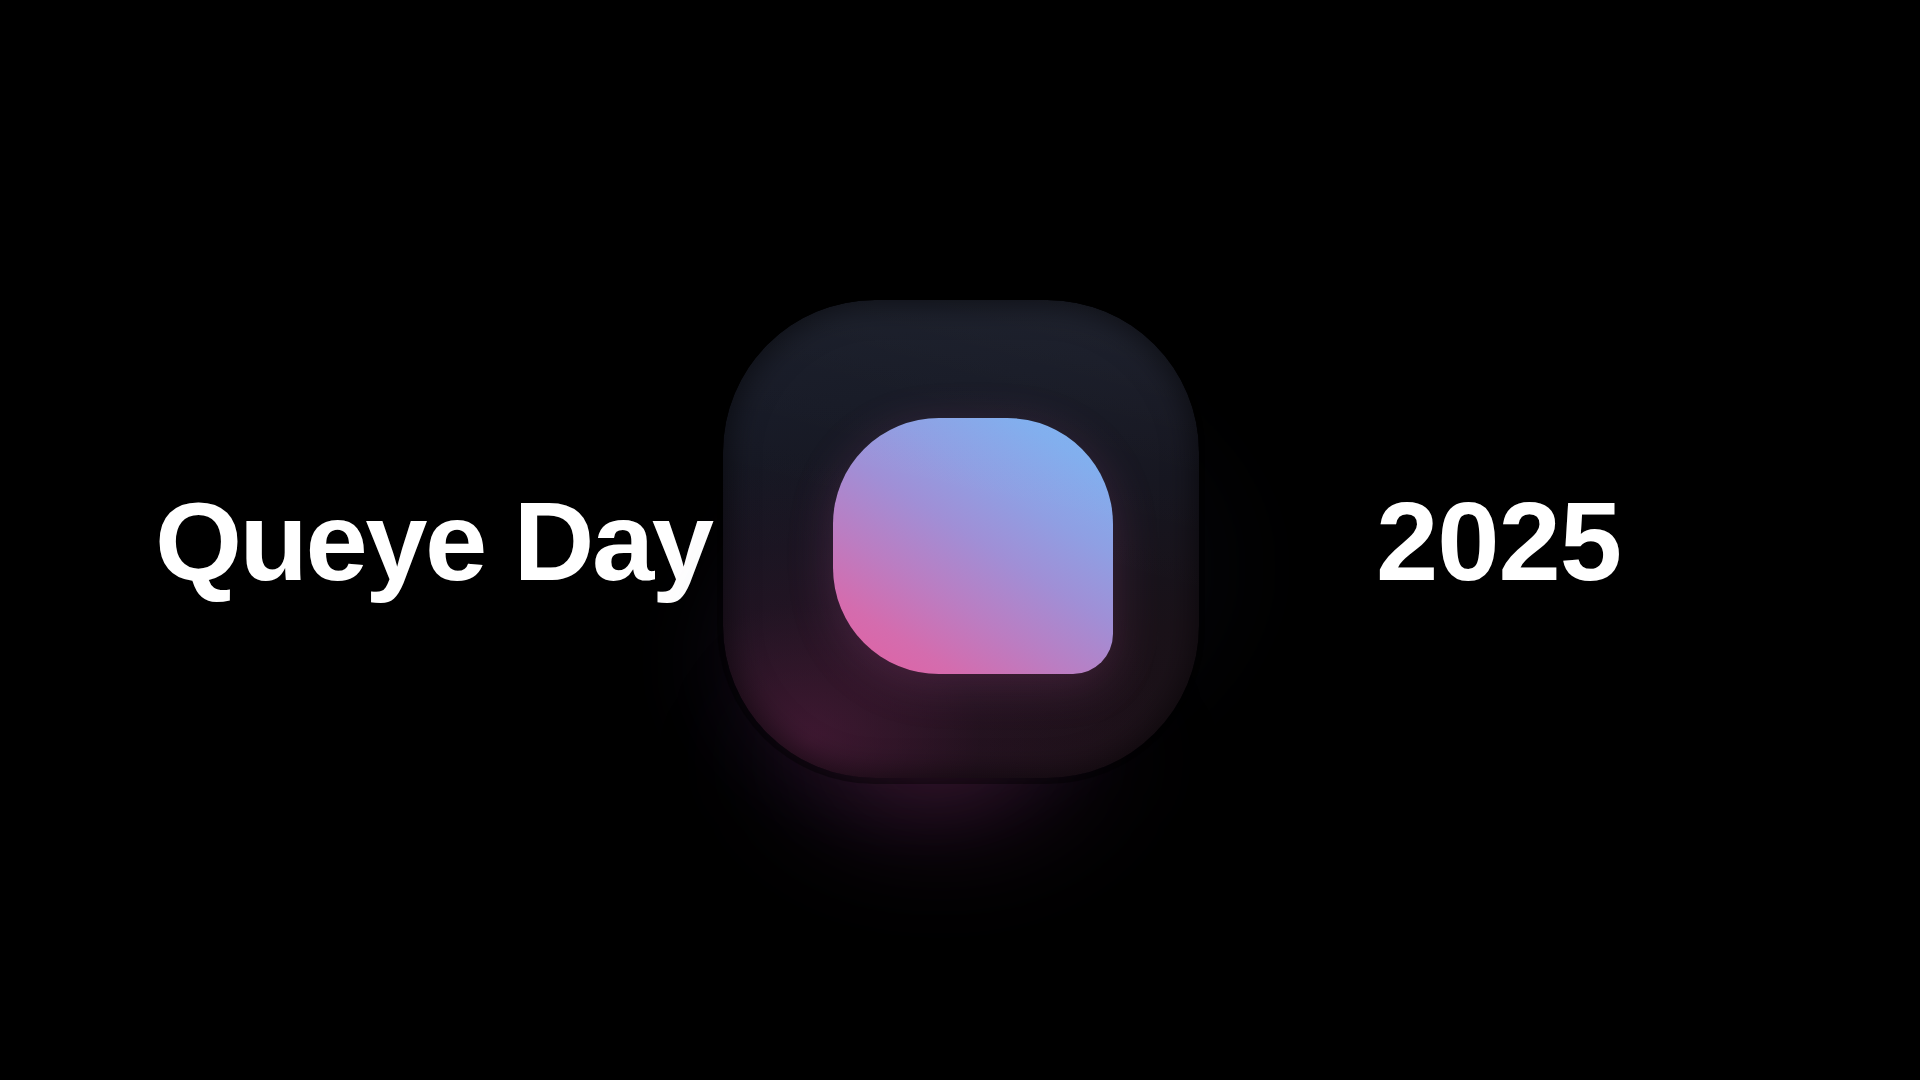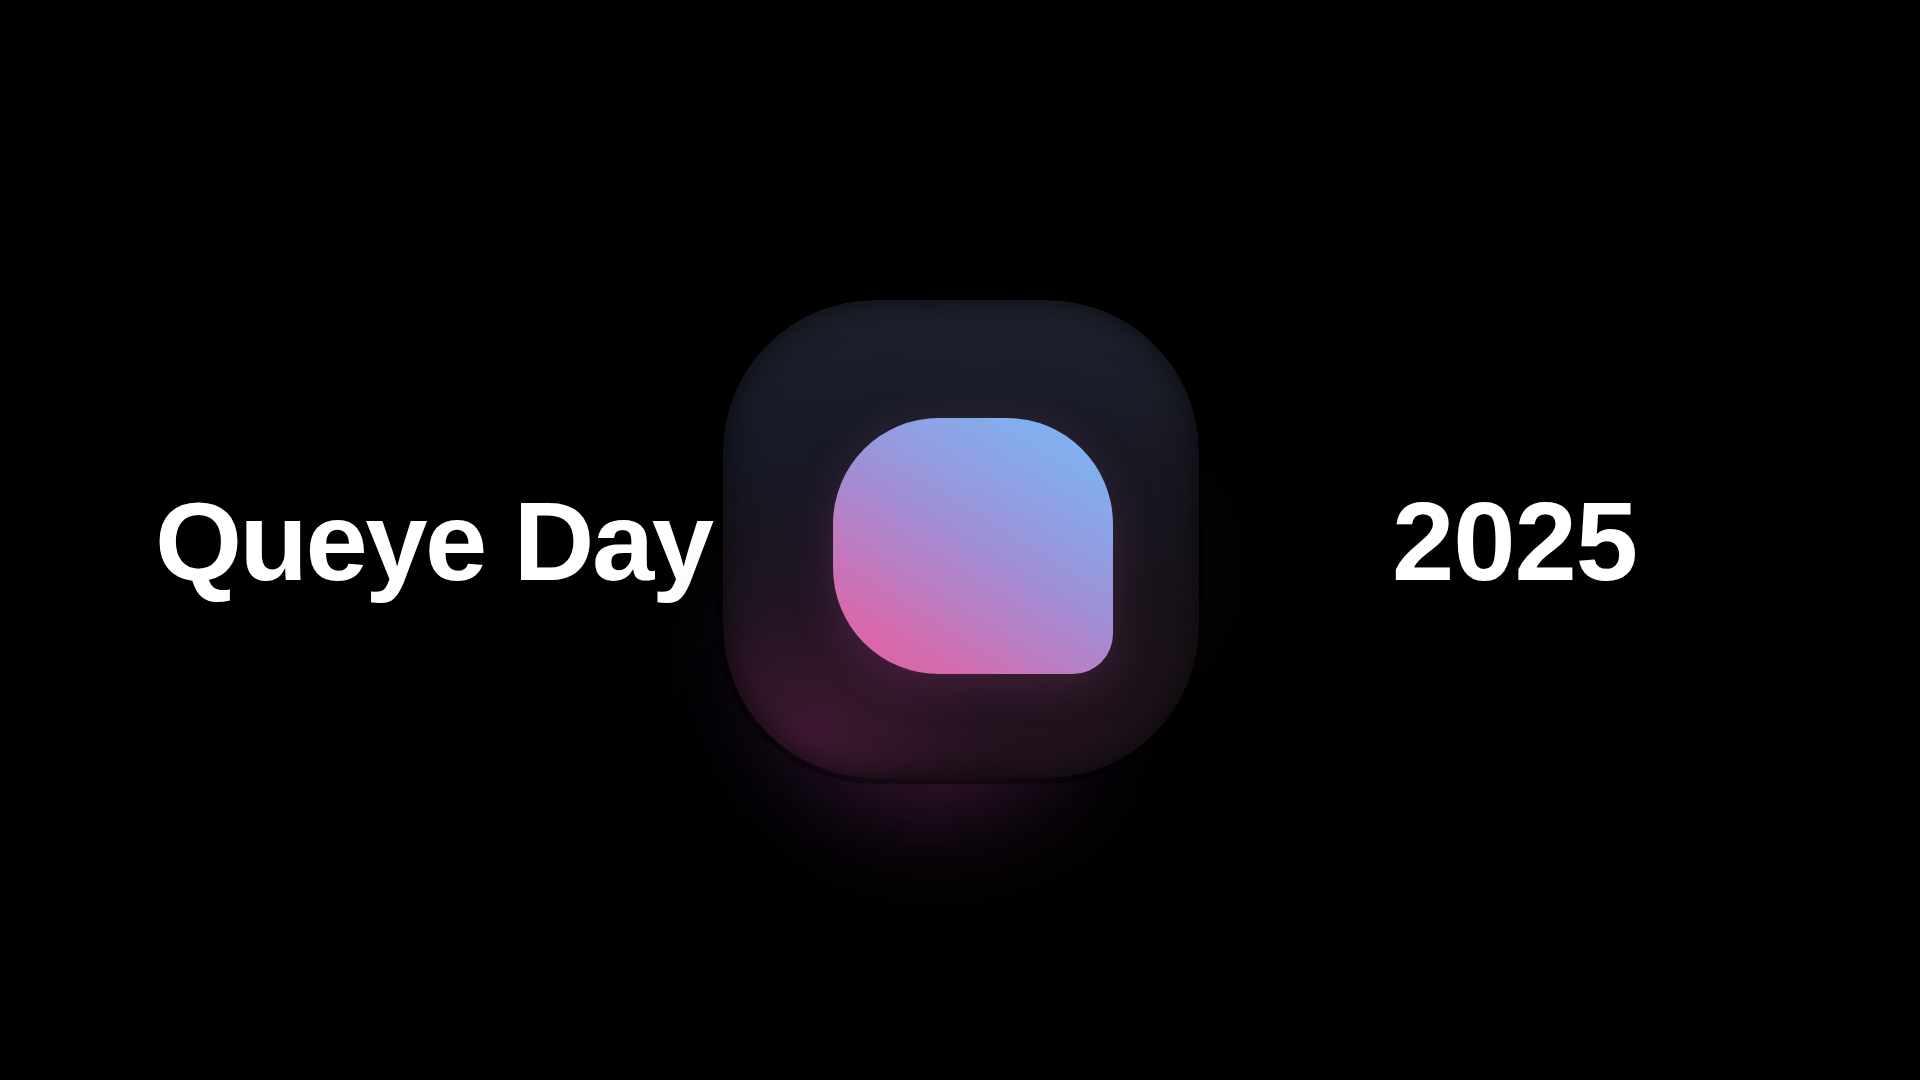--- a/index.html
+++ b/index.html
@@ -53,21 +53,20 @@
     position: absolute;
     left: 1376px;
     top: 486px;
     font-size: 112px;
     font-weight: 700;
     letter-spacing: -1px;
     line-height: 1;
     color: #ffffff;
     white-space: nowrap;
     user-select: none;
-    margin-left: 16px;
   }
 
   
   .icon-wrap {
     position: absolute;
     left: 723px;
     top: 300px;
     width: 476px;
     height: 480px;
   }

